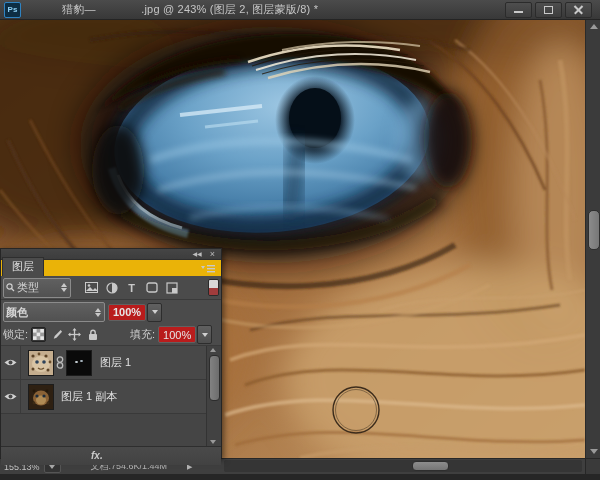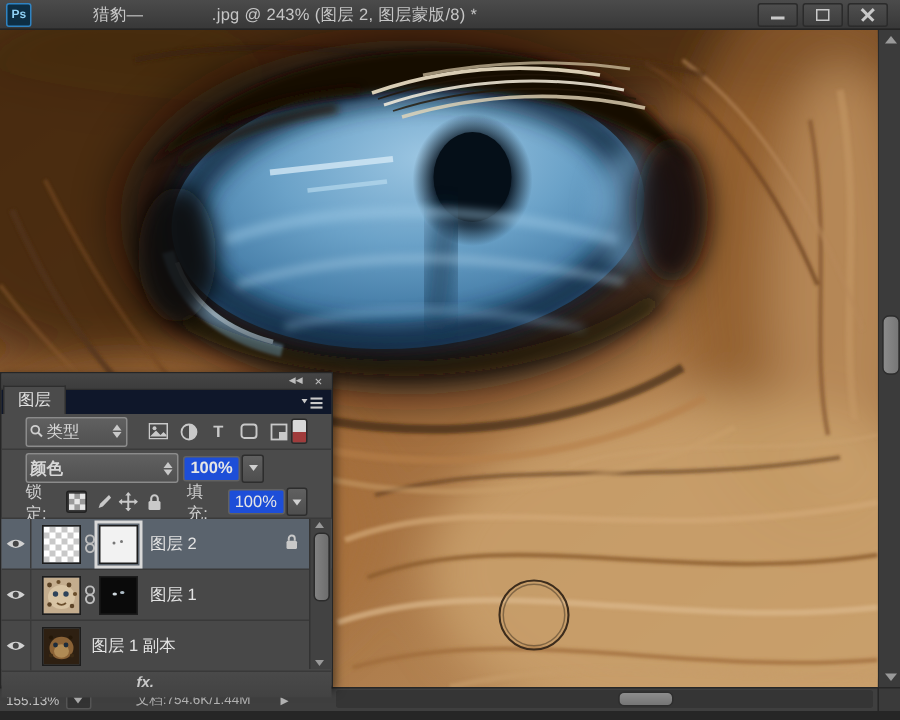--- a/index.html
+++ b/index.html
@@ -34,39 +34,39 @@
   .status-flyout{font-size:7px;color:#b2b2b2;margin-left:20px;}
   .hscroll{position:absolute;left:224px;top:460px;width:358px;height:12px;background:#353535;border-radius:2px;}
   .hthumb{position:absolute;left:188px;top:1px;width:37px;height:10px;background:linear-gradient(#8d8d8d,#757575);border-radius:4px;border:1px solid #2e2e2e;box-sizing:border-box;}
   .corner{position:absolute;left:585px;top:458px;width:15px;height:16px;background:#3a3a3a;border-top:1px solid #272727;border-left:1px solid #272727;box-sizing:border-box;}
   .bottomedge{position:absolute;left:0;top:474px;width:600px;height:6px;background:#262626;}
   
   .panel{position:absolute;left:0;top:248px;width:222px;height:210px;background:#4b4b4b;
     border:1px solid #262626;box-sizing:border-box;box-shadow:2px 2px 6px rgba(0,0,0,.5);font-size:11px;color:#d6d6d6;}
   .dragbar{height:10px;background:linear-gradient(#454545,#3d3d3d);border-bottom:1px solid #2e2e2e;display:flex;justify-content:flex-end;align-items:center;gap:8px;padding:0 6px;}
   .dragbar span{font-size:6px;color:#bdbdbd;line-height:6px;}
-  .tabs{height:16px;background:#0f172a;display:flex;align-items:flex-end;}
+  .tabs{height:16px;background:#eab308;display:flex;align-items:flex-end;}
   .tab{background:#4b4b4b;border:1px solid #2e2e2e;border-bottom:none;padding:1px 9px 2px;font-size:11px;color:#e0e0e0;margin-left:1px;}
   .panel-menu{margin-left:auto;margin-right:5px;margin-bottom:3px;}
-  .row{display:flex;align-items:center;padding:0 16px;box-sizing:border-box;}
+  .row{display:flex;align-items:center;padding:0 2px;box-sizing:border-box;}
   .r-filter{height:24px;border-bottom:1px solid #3a3a3a;}
   .r-blend{height:24px;font-weight:bold;}
   .r-lock{height:22px;border-bottom:1px solid #3a3a3a;}
   .combo{display:flex;align-items:center;background:linear-gradient(#606060,#515151);border:1px solid #8b8b8b;border-radius:2px;height:18px;padding:0 2px;gap:2px;}
   .combo-kind{width:62px;}
   .combo-blend{width:96px;}
   .spin{display:flex;flex-direction:column;gap:1px;margin-left:auto;padding-right:1px;}
   .spin i{width:0;height:0;border-left:3px solid transparent;border-right:3px solid transparent;}
   .spin .up{border-bottom:4px solid #c9c9c9;}
   .spin .dn{border-top:4px solid #c9c9c9;}
   .fbtn{width:17px;height:17px;display:flex;align-items:center;justify-content:center;margin-left:3px;border-radius:2px;}
   .toggle{width:9px;height:15px;margin-left:auto;border:1px solid #2a2a2a;border-radius:2px;overflow:hidden;display:flex;flex-direction:column;}
   .toggle i{flex:1;background:#d8d8d8;}.toggle b{flex:1;background:#a03c3c;}
   .lbl{color:#cfcfcf;}
-  .valbox{background:#1d4ed8;border:1px solid #616161;border-radius:2px;height:15px;min-width:32px;
+  .valbox{background:#b91c1c;border:1px solid #616161;border-radius:2px;height:15px;min-width:32px;
     display:flex;align-items:center;justify-content:center;color:#e6e6e6;font-size:11px;padding:0 2px;}
   .dropbtn{width:13px;height:17px;background:linear-gradient(#606060,#4e4e4e);border:1px solid #2d2d2d;border-radius:2px;
     display:flex;align-items:center;justify-content:center;margin-left:1px;}
   .dropbtn i{width:0;height:0;border-left:3px solid transparent;border-right:3px solid transparent;border-top:4px solid #d0d0d0;}
   .lockbtn{width:15px;height:15px;display:flex;align-items:center;justify-content:center;margin-left:3px;border-radius:2px;}
   .lockbtn.pressed{background:#383838;border:1px solid #222;box-sizing:border-box;}
   .layers-list{position:relative;height:100px;background:#454545;border-bottom:1px solid #2e2e2e;}
   .lrow{position:relative;height:33px;border-bottom:1px solid #393939;display:flex;align-items:center;background:#484848;}
   .lrow.selected{background:#5a636d;}
   .eyecell{width:19px;align-self:stretch;border-right:1px solid #3a3a3a;display:flex;align-items:center;justify-content:center;}
@@ -336,51 +336,29 @@
         <path d="M0,6.5 l2.4,-2 v4 z" fill="#c9c9c9"></path>
           <path d="M13,6.5 l-2.4,-2 v4 z" fill="#c9c9c9"></path>
       </svg>
     </div>
     <div class="lockbtn">
       <svg width="10" height="12">
           <rect x="1" y="5" width="8" height="6" rx="1" fill="#c9c9c9"></rect>
           <path d="M2.8,5 V3.4 a2.2,2.2 0 0 1 4.4,0 V5" fill="none" stroke="#c9c9c9" stroke-width="1.4"></path>
         </svg>
     </div>
-    <span class="lbl" style="margin-left:14px;">填充:</span>
+    <span class="lbl" style="margin-left:30px;">填充:</span>
     <div class="valbox" style="margin-left:3px;">100%</div>
     <div class="dropbtn">
         <i></i>
       </div>
   </div>
 
   <div class="layers-list">
 
-    <div class="lrow selected">
-      <div class="eyecell">
-        <svg width="13" height="9">
-            <path d="M0.5,4.5 Q6.5,-1 12.5,4.5 Q6.5,10 0.5,4.5 Z" fill="#d2d2d2"></path>
-            <circle cx="6.5" cy="4.5" r="2" fill="#454545"></circle>
-          </svg>
-      </div>
-      <div class="thumb checker"></div>
-      <svg class="chain" width="8" height="13">
-        <circle cx="4" cy="3.6" r="2.7" fill="none" stroke="#bdbdbd" stroke-width="1.3"></circle>
-        <circle cx="4" cy="9.4" r="2.7" fill="none" stroke="#bdbdbd" stroke-width="1.3"></circle>
-      </svg>
-      <div class="mask white sel">
-        <span class="speck" style="left:8px;top:10px;width:2px;height:2px;background:#777;"></span>
-        <span class="speck" style="left:13px;top:9px;width:2px;height:2px;background:#777;"></span>
-      </div>
-      <span class="lname">图层 2</span>
-      <svg class="lockbadge" width="9" height="11">
-          <rect x="1" y="4.5" width="7" height="5.5" rx="1" fill="#c9c9c9"></rect>
-          <path d="M2.5,4.5 V3 a2,2 0 0 1 4,0 V4.5" fill="none" stroke="#c9c9c9" stroke-width="1.3"></path>
-        </svg>
-    </div>
 
     <div class="lrow">
       <div class="eyecell">
         <svg width="13" height="9">
             <path d="M0.5,4.5 Q6.5,-1 12.5,4.5 Q6.5,10 0.5,4.5 Z" fill="#d2d2d2"></path>
             <circle cx="6.5" cy="4.5" r="2" fill="#454545"></circle>
           </svg>
       </div>
       <div class="thumb">
         <svg width="24" height="24">

